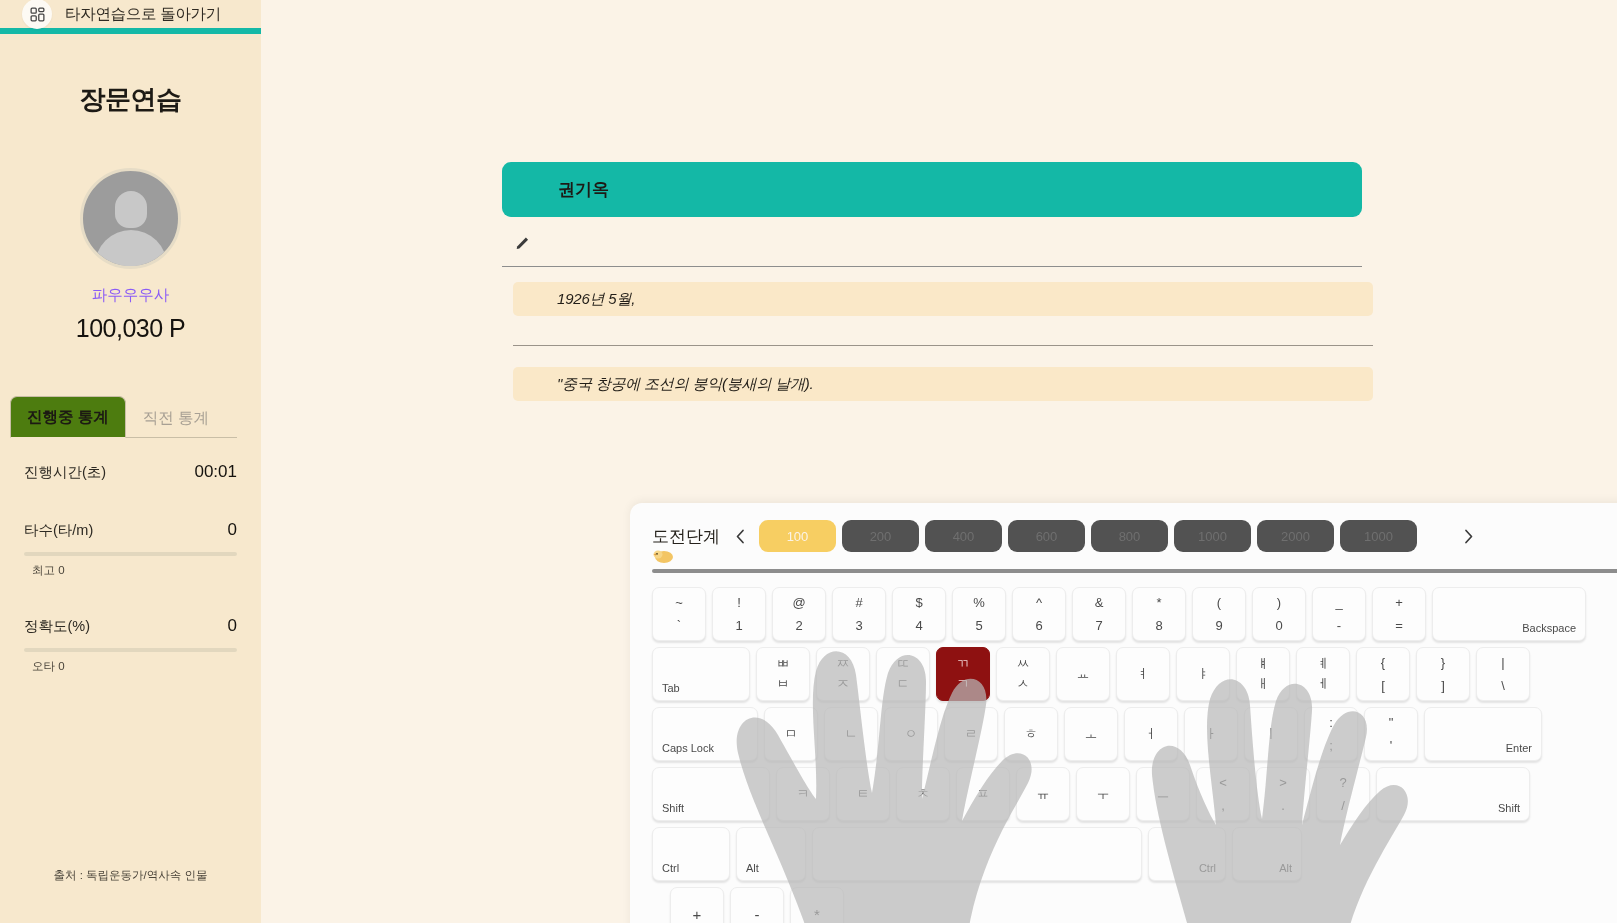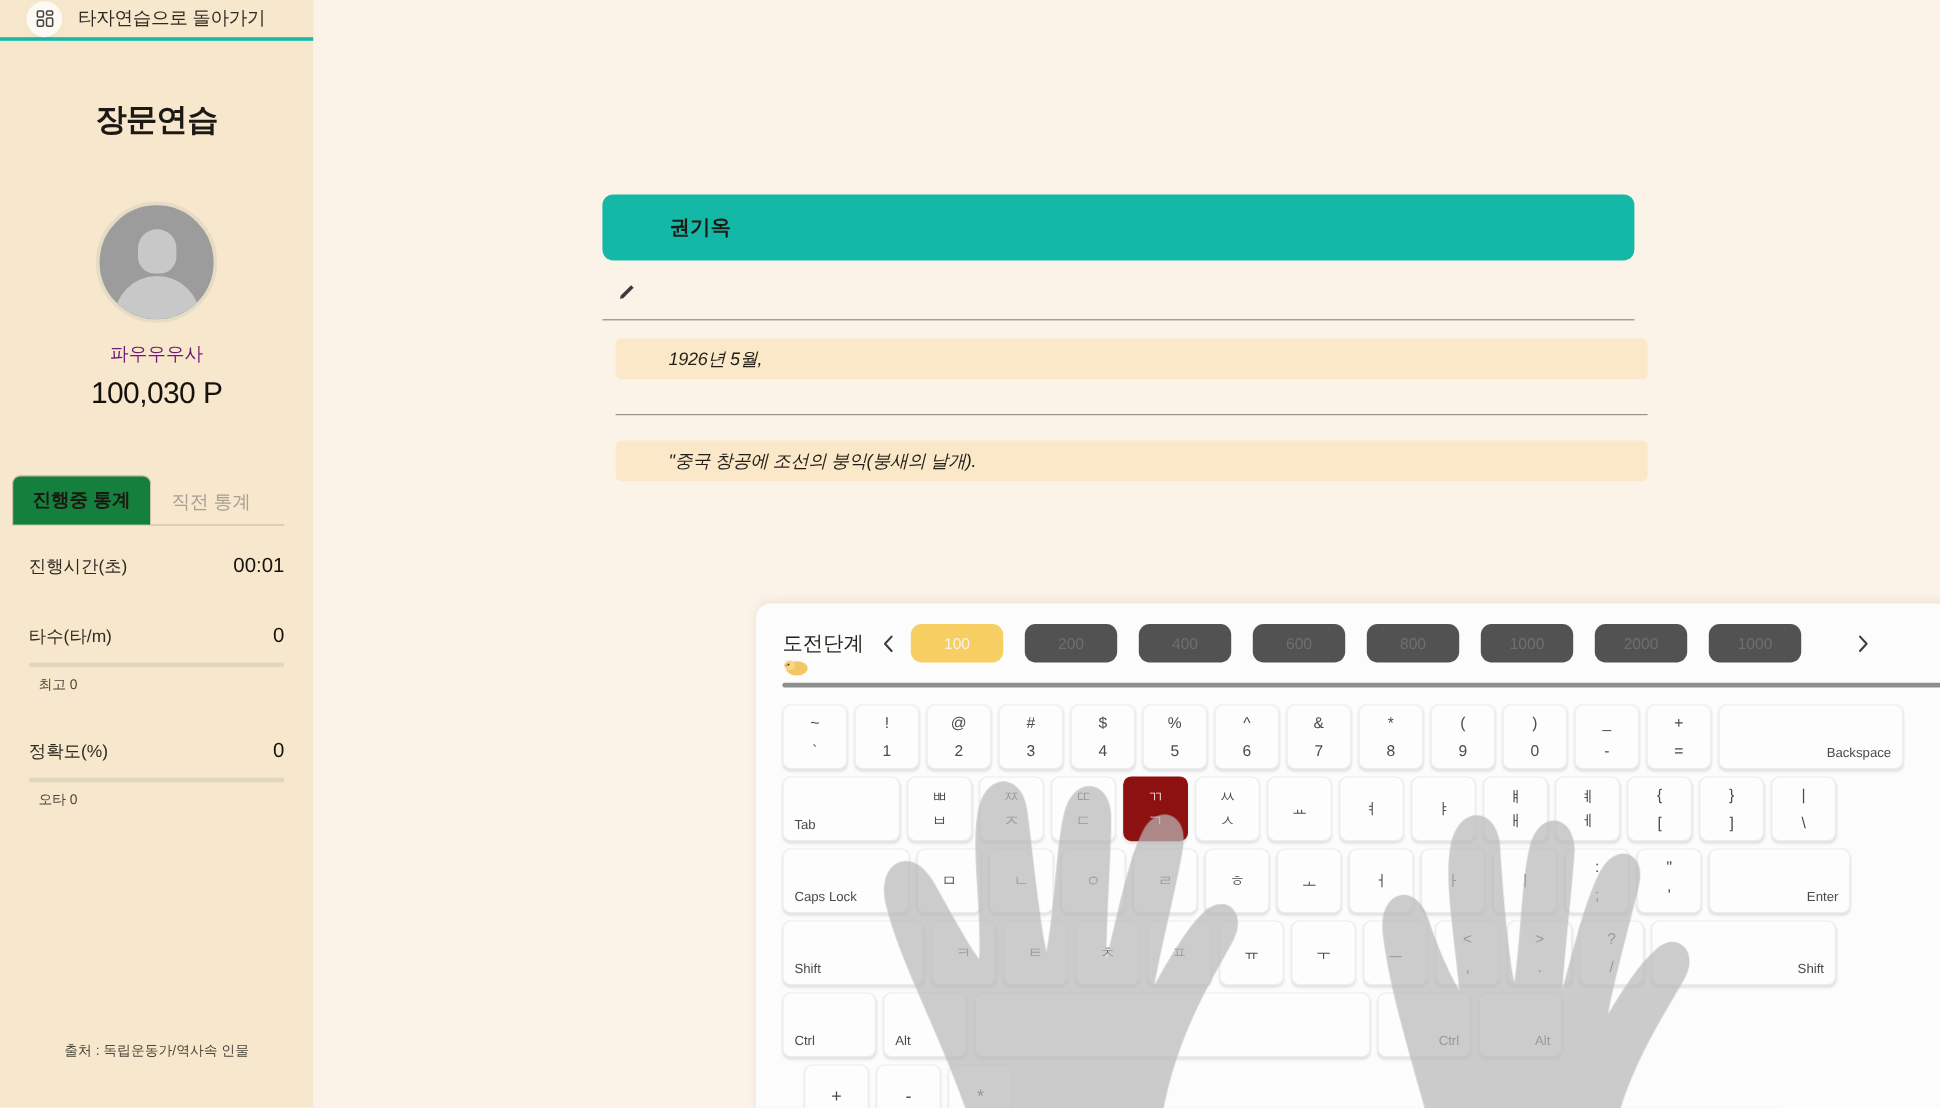--- a/index.html
+++ b/index.html
@@ -14,21 +14,21 @@
   
   #sidebar {
     position: absolute; left: 0; top: 0;
     width: 261px; height: 923px;
     background: #F7E8CD;
     display: flex; flex-direction: column;
   }
   .back-bar {
     height: 34px; display: flex; align-items: center; gap: 13px;
     padding-left: 22px;
-    border-bottom: 3px solid #14b8a6;
+    border-bottom: 6px solid #14b8a6;
     background: #F7E8CD;
   }
   .back-circle {
     width: 30px; height: 30px; border-radius: 50%;
     background: #FDFAF4;
     display: flex; align-items: center; justify-content: center;
     flex: 0 0 auto;
     box-shadow: 0 1px 2px rgba(0,0,0,.05);
   }
   .back-label { font-size: 15.5px; color: #2f2a22; letter-spacing: -.3px; }
@@ -52,31 +52,31 @@
   }
   .avatar .head {
     position: absolute; left: 50%; top: 20px; transform: translateX(-50%);
     width: 32px; height: 37px; border-radius: 16px 16px 14px 14px;
     background: #C8C8C8;
   }
   .avatar .body {
     position: absolute; left: 50%; bottom: -16px; transform: translateX(-50%);
     width: 72px; height: 52px; border-radius: 36px 36px 0 0; background: #C8C8C8;
   }
-  .user-name { text-align: center; font-size: 15.5px; color: #701a75; margin-top: 16px; }
+  .user-name { text-align: center; font-size: 15.5px; color: #8b5cf6; margin-top: 16px; }
   .user-points { text-align: center; font-size: 25px; color: #15120e; margin-top: 8px; letter-spacing: -.5px; }
 
   .tabs { display: flex; margin-top: 52px; padding-left: 10px; align-items: flex-end; }
   .tab {
     font-size: 15.5px; padding: 10px 16px 9px; cursor: pointer;
     border: 1px solid transparent; border-bottom: none;
     border-radius: 7px 7px 0 0; color: #A8A094; position: relative; top: 1px;
   }
   .tab.active {
-    background: #15803d; color: #1c1913; font-weight: bold;
+    background: #4d7c0f; color: #1c1913; font-weight: bold;
     border-color: #C9BEA6; border-bottom: 1px solid #F7E8CD;
   }
   .tabs-underline { height: 1px; background: #C9BEA6; margin: 0 24px 0 10px; }
 
   .stats { padding: 24px 24px 0; }
   .stat-row { display: flex; justify-content: space-between; align-items: baseline; }
   .stat-label { font-size: 14.5px; color: #2e2a23; }
   .stat-value { font-size: 17px; color: #15120e; }
   .stat-block { margin-bottom: 38px; }
   .stat-bar { height: 4px; border-radius: 3px; background: #E2D7BE; margin-top: 12px; }
@@ -123,21 +123,21 @@
     overflow: hidden;
   }
   .level-bar {
     display: flex; align-items: center; height: 66px; padding: 0 22px; position: relative;
   }
   .level-title { font-size: 17px; color: #25211b; margin-right: 9px; }
   .arrow-btn {
     width: 22px; height: 28px; display: flex; align-items: center; justify-content: center;
     cursor: pointer; color: #3b3b3b; font-size: 17px;
   }
-  .level-list { display: flex; gap: 18px; margin-left: 8px; }
+  .level-list { display: flex; gap: 6px; margin-left: 8px; }
   .level-chip {
     width: 77px; height: 32px; border-radius: 9px;
     background: #525252; color: #6f6f6f; font-size: 13px;
     display: flex; align-items: center; justify-content: center;
     cursor: pointer; user-select: none;
   }
   .level-chip.active { background: #F7CE62; color: #FBF3E7; }
   .chick {
     position: absolute; left: 22px; top: 44px; width: 22px; height: 16px;
   }

